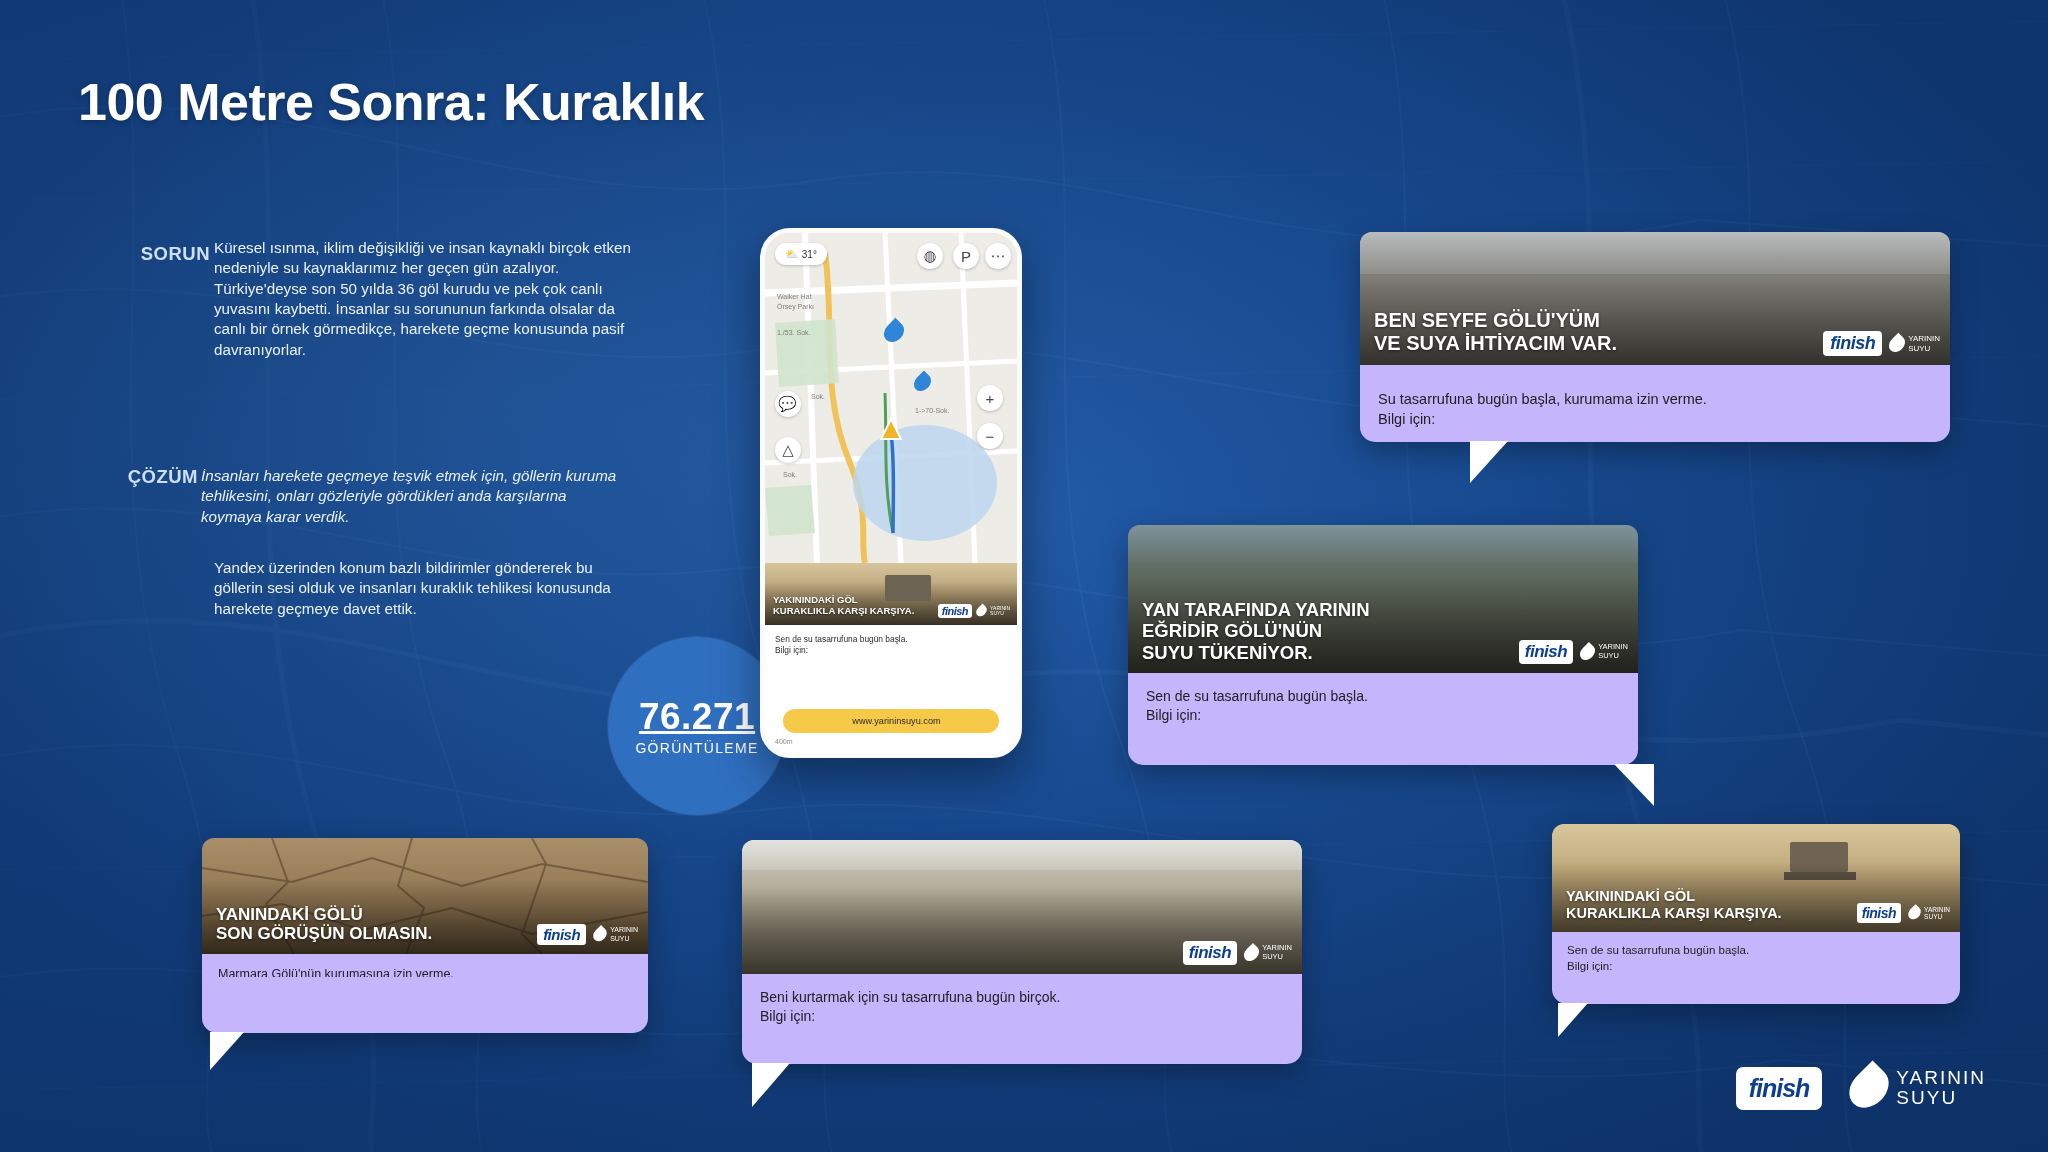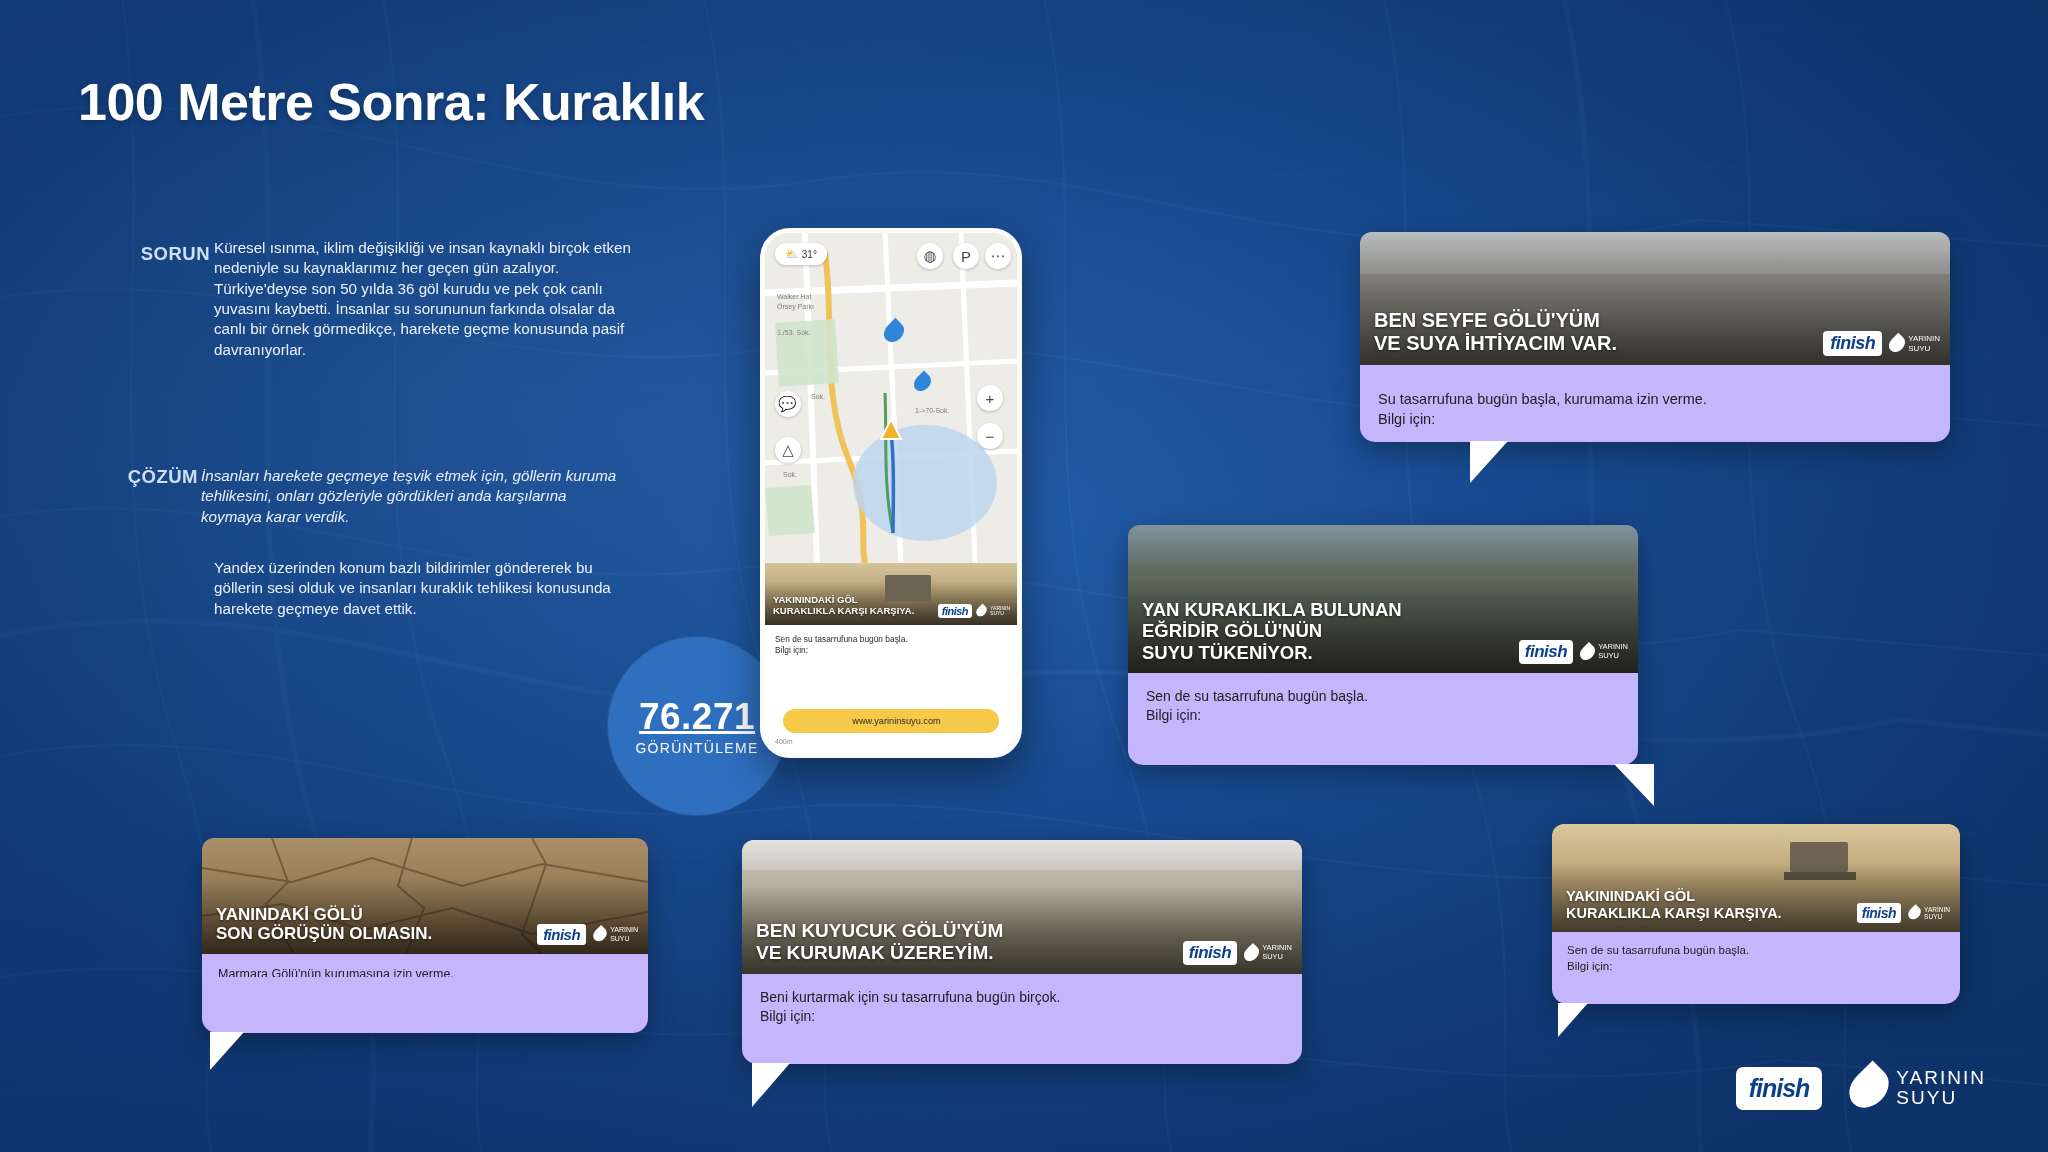--- a/index.html
+++ b/index.html
@@ -256,21 +256,21 @@
   </div>
   <div class="tail" style="left:110px;top:209px;border-left:0 solid transparent;border-right:38px solid transparent;border-top:42px solid #ffffff;"></div>
 </div>
 
 <div class="bubble" style="left:1128px;top:525px;width:510px;height:240px;">
   <div class="inner" style="height:240px;">
     <div class="img" style="height:148px;background:linear-gradient(to bottom,#6d7d84 0%,#5e6a5c 35%,#4a4a3f 100%);">
       <div style="position:absolute;left:0;right:0;top:0;height:38px;background:linear-gradient(to bottom,#7f939b,#64726c);"></div>
       <div class="grad"></div>
       <div class="head" style="font-size:18.5px;">
-        <div>YAN KURAKLIKLA BULUNAN</div>
+        <div>YAN TARAFINDA YARININ</div>
         <div>EĞRİDİR GÖLÜ'NÜN</div>
         <div>SUYU TÜKENİYOR.</div>
       </div>
       <div class="logos">
         <span class="finish" style="font-size:17px;background:#fff;border-radius:4px;padding:2px 6px;">finish</span>
         <span class="ys">
           <span class="drop" style="width:13px;height:17px;background:#fff;"></span>
           <span style="font-size:7.5px;line-height:1.15;">
             <span style="display:block">YARININ</span>
             <span style="display:block">SUYU</span>
@@ -320,24 +320,20 @@
     </div>
   </div>
   <div class="tail" style="left:8px;top:194px;border-left:0 solid transparent;border-right:34px solid transparent;border-top:38px solid #ffffff;"></div>
 </div>
 
 <div class="bubble" style="left:742px;top:840px;width:560px;height:224px;">
   <div class="inner" style="height:224px;">
     <div class="img" style="height:134px;background:linear-gradient(to bottom,#cfcfc9 0%,#b5ae9b 35%,#8f8874 70%,#7b7562 100%);">
       <div style="position:absolute;left:0;right:0;top:0;height:30px;background:linear-gradient(to bottom,#e3e3df,#c9c6bb);"></div>
       <div class="grad"></div>
-      <div class="head" style="font-size:19px;">
-        <div>BEN KUYUCUK GÖLÜ'YÜM</div>
-        <div>VE KURUMAK ÜZEREYİM.</div>
-      </div>
       <div class="logos">
         <span class="finish" style="font-size:17px;background:#fff;border-radius:4px;padding:2px 6px;">finish</span>
         <span class="ys">
           <span class="drop" style="width:13px;height:17px;background:#fff;"></span>
           <span style="font-size:7.5px;line-height:1.15;">
             <span style="display:block">YARININ</span>
             <span style="display:block">SUYU</span>
           </span>
         </span>
       </div>

